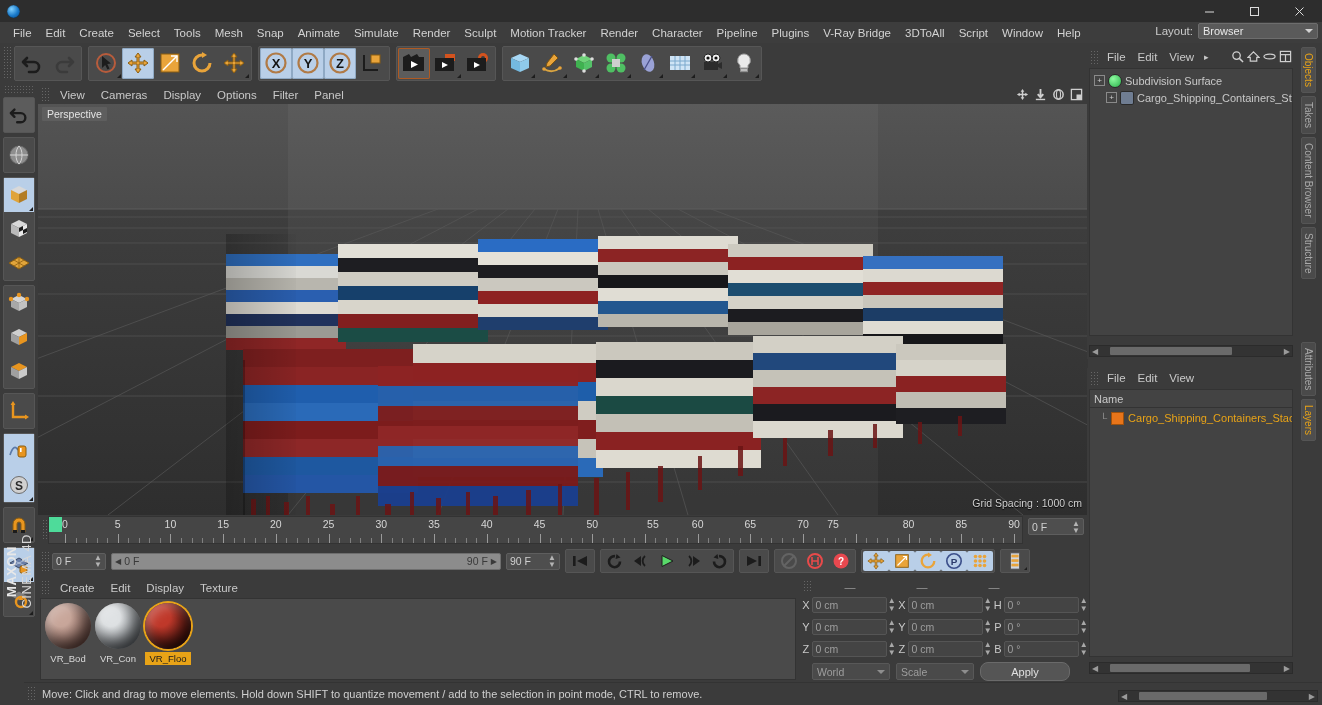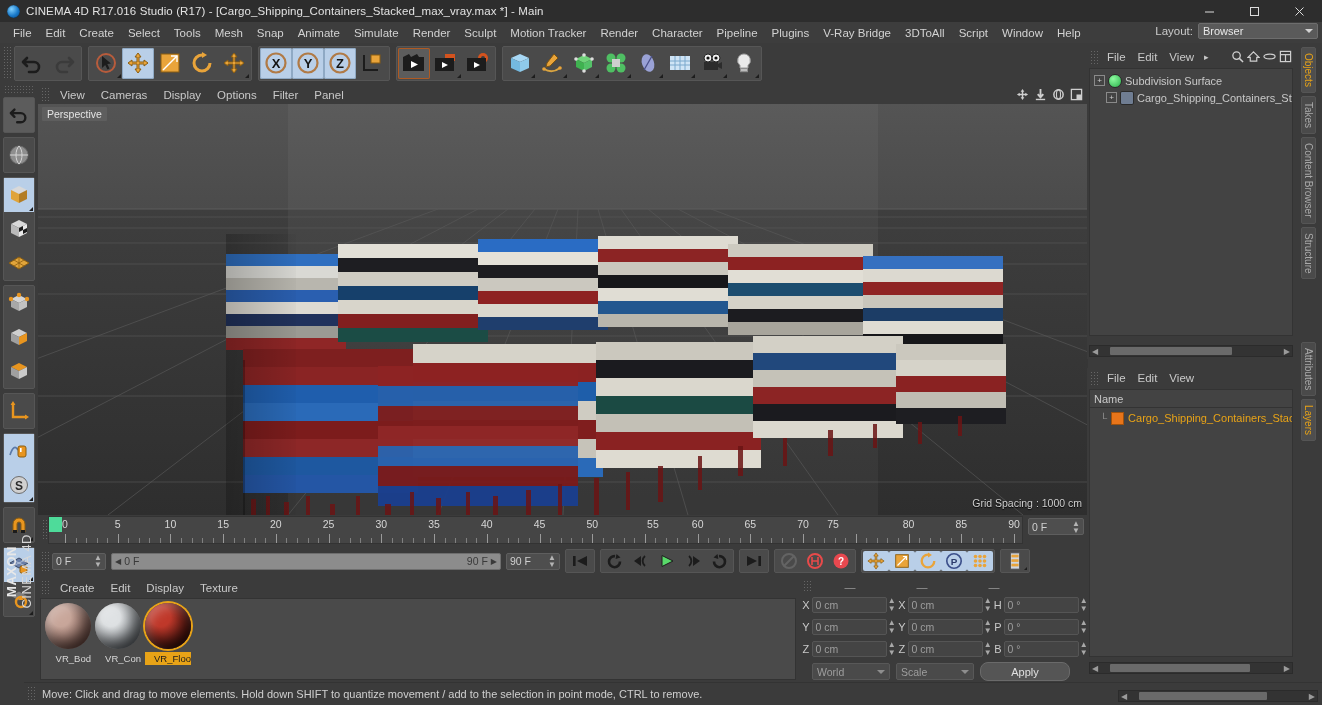--- a/index.html
+++ b/index.html
@@ -112,21 +112,21 @@
   
   .matmgr{position:absolute;left:38px;top:578px;width:760px;height:104px;background:#3b3b3b;}
   .mm-menu{display:flex;align-items:center;height:19px;}
   .mm-menu .mi{padding:2px 8px;color:#c9c9c9;font-size:11.5px;}
   .mm-body{position:absolute;left:2px;top:20px;width:756px;height:82px;background:#4a4a4a;
            border:1px solid #333;box-sizing:border-box;padding:4px;display:flex;gap:4px;}
   .mat{width:46px;height:62px;position:relative;}
   .mat .sph{width:46px;height:46px;border-radius:50%;box-shadow:inset -6px -8px 14px rgba(0,0,0,.55),
             inset 4px 5px 10px rgba(255,255,255,.25);}
   .mat .nm{position:absolute;left:0;bottom:0;width:46px;height:13px;line-height:13px;
-           text-align:right;font-size:9.5px;color:#d8d8d8;overflow:hidden;white-space:nowrap;}
+           text-align:center;font-size:9.5px;color:#d8d8d8;overflow:hidden;white-space:nowrap;}
   .mat.sel .nm{background:#e8a317;color:#1c1c1c;}
   .mat.sel .sph{box-shadow:inset -6px -8px 14px rgba(0,0,0,.55),
             inset 4px 5px 10px rgba(255,255,255,.25),0 0 0 2px #e8a317;}
 
   
   .coord{position:absolute;left:800px;top:578px;width:288px;height:104px;background:#3b3b3b;}
   .co-head{display:flex;align-items:center;height:17px;color:#9b9b9b;font-size:11px;}
   .co-head .dash{width:72px;text-align:center;}
   .co-row{display:flex;align-items:center;height:20px;margin-bottom:2px;}
   .co-lab{width:12px;text-align:center;color:#c9c9c9;font-size:11px;}
@@ -178,21 +178,20 @@
   .st-scroll{position:absolute;right:28px;bottom:3px;width:200px;height:12px;background:#333;
              border:1px solid #2b2b2b;box-sizing:border-box;display:flex;align-items:center;}
 </style>
 </head>
 <body>
 
 <div class="app">
 
   <div class="titlebar">
     <div class="tb-icon"></div>
-    <div class="tb-title">CINEMA 4D R17.016 Studio (R17) - [Cargo_Shipping_Containers_Stacked_max_vray.max *] - Main</div>
     <div class="tb-btns">
       <div class="tb-btn">
         <svg width="11" height="11" viewBox="0 0 11 11">
             <line x1="1" y1="6" x2="10" y2="6" stroke="#dcdcdc" stroke-width="1"></line>
           </svg>
       </div>
       <div class="tb-btn">
         <svg width="11" height="11" viewBox="0 0 11 11">
             <rect x="1.5" y="1.5" width="8" height="8" fill="none" stroke="#dcdcdc" stroke-width="1"></rect>
           </svg>

